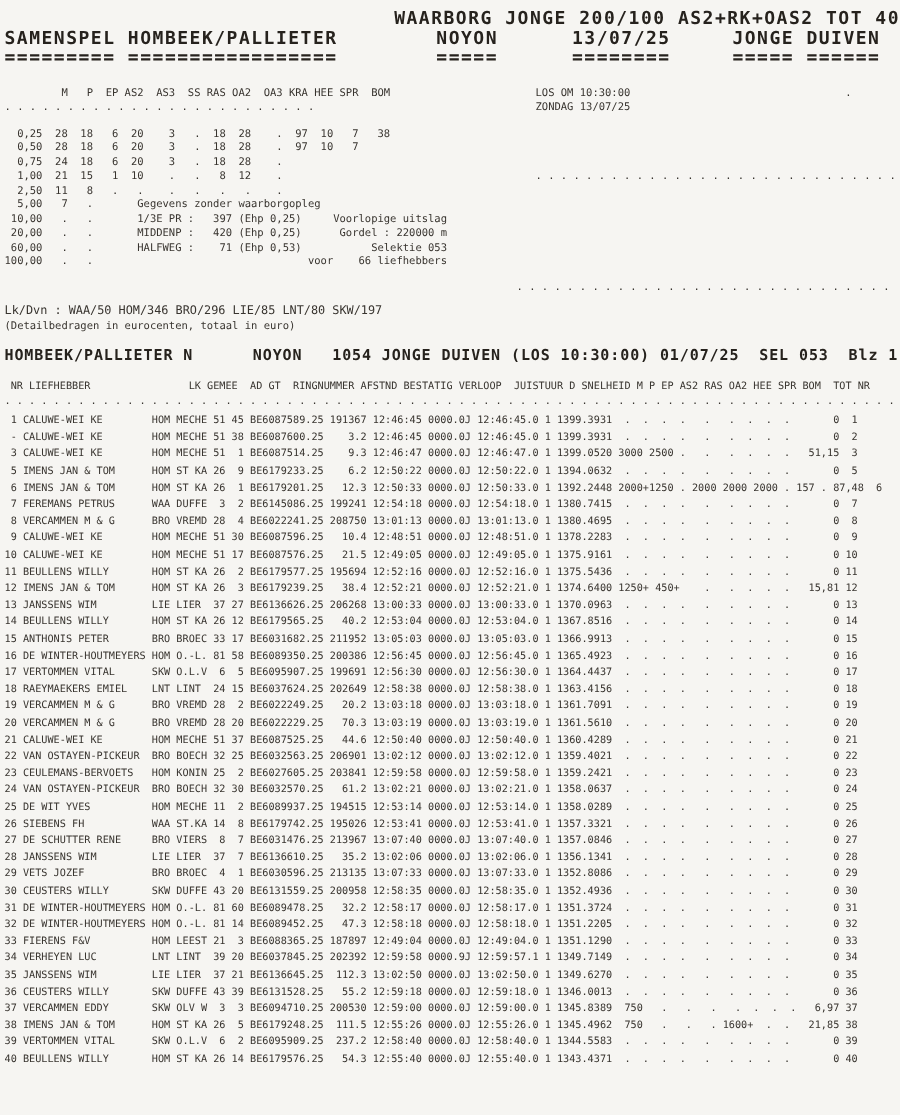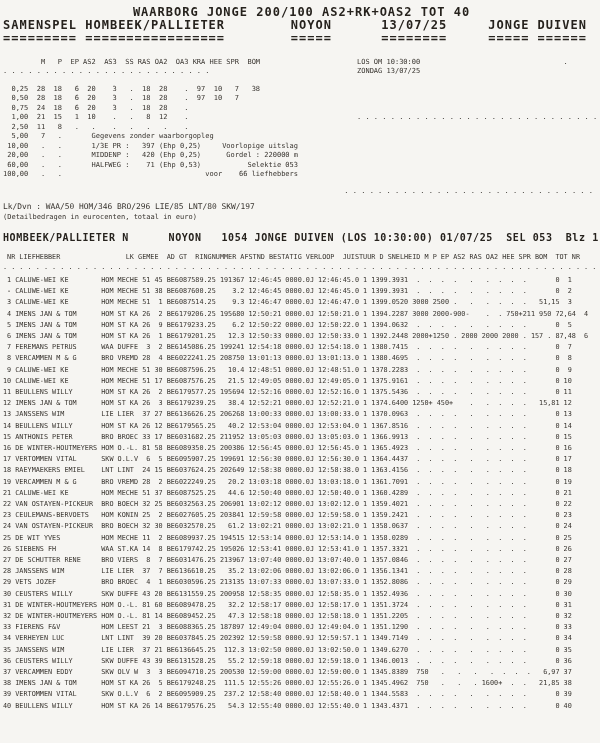--- a/index.html
+++ b/index.html
@@ -1,21 +1,21 @@
 <!DOCTYPE html>
 <html><head>
 <meta charset="utf-8">
 <style>
   html,body{margin:0;padding:0}
   body{width:600px;height:743px;overflow:hidden;background:#f6f5f2;
        font-family:"DejaVu Sans Mono",monospace;color:#38342f}
   .page{padding:6px 0 0 3px}
   .l{white-space:pre}
   .t1{font-size:12px;line-height:13px;letter-spacing:1px;font-weight:bold;color:#26221d}
-  .c{text-align:center}
+  .c{text-align:right}
   .t2{font-size:10px;line-height:13px;letter-spacing:0.6px;font-weight:bold;color:#26221d;margin-top:9px}
   .s{font-size:7px;line-height:9.45px}
   .summary{margin-top:13px}
   .sumrows{margin-top:8px}
   .predots{margin-top:8px}
   .info{margin-top:5px}
   .i1{font-size:7.9px;line-height:10px}
   .i2{font-size:7px;line-height:10px}
   .r{font-size:6.8px;line-height:10px}
   .colline{margin-top:8px}
@@ -53,36 +53,36 @@
     <div class="l i2">(Detailbedragen in eurocenten, totaal in euro)</div>
   </div>
 
   <div class="l t2">HOMBEEK/PALLIETER N      NOYON   1054 JONGE DUIVEN (LOS 10:30:00) 01/07/25  SEL 053  Blz 1</div>
   <div class="l r colline"> NR LIEFHEBBER                LK GEMEE  AD GT  RINGNUMMER AFSTND BESTATIG VERLOOP  JUISTUUR D SNELHEID M P EP AS2 RAS OA2 HEE SPR BOM  TOT NR</div>
   <div class="l r">. . . . . . . . . . . . . . . . . . . . . . . . . . . . . . . . . . . . . . . . . . . . . . . . . . . . . . . . . . . . . . . . . . . . . . . . .</div>
   <div class="resrows">
       <div class="l r"> 1 CALUWE-WEI KE        HOM MECHE 51 45 BE6087589.25 191367 12:46:45 0000.0J 12:46:45.0 1 1399.3931  .  .  .  .   .   .  .  .  .       0  1</div>
       <div class="l r"> - CALUWE-WEI KE        HOM MECHE 51 38 BE6087600.25    3.2 12:46:45 0000.0J 12:46:45.0 1 1399.3931  .  .  .  .   .   .  .  .  .       0  2</div>
       <div class="l r"> 3 CALUWE-WEI KE        HOM MECHE 51  1 BE6087514.25    9.3 12:46:47 0000.0J 12:46:47.0 1 1399.0520 3000 2500 .   .   .  .  .  .   51,15  3</div>
-      <div class="l r"> 4 IMENS JAN &amp; TOM      HOM ST KA 26  2 BE6179206.25 195680 12:50:21 0000.0J 12:50:21.0 1 1394.2287 3000 2000-900-    .  . 750+211 950 72,64  4</div>
       <div class="l r"> 5 IMENS JAN &amp; TOM      HOM ST KA 26  9 BE6179233.25    6.2 12:50:22 0000.0J 12:50:22.0 1 1394.0632  .  .  .  .   .   .  .  .  .       0  5</div>
       <div class="l r"> 6 IMENS JAN &amp; TOM      HOM ST KA 26  1 BE6179201.25   12.3 12:50:33 0000.0J 12:50:33.0 1 1392.2448 2000+1250 . 2000 2000 2000 . 157 . 87,48  6</div>
       <div class="l r"> 7 FEREMANS PETRUS      WAA DUFFE  3  2 BE6145086.25 199241 12:54:18 0000.0J 12:54:18.0 1 1380.7415  .  .  .  .   .   .  .  .  .       0  7</div>
       <div class="l r"> 8 VERCAMMEN M &amp; G      BRO VREMD 28  4 BE6022241.25 208750 13:01:13 0000.0J 13:01:13.0 1 1380.4695  .  .  .  .   .   .  .  .  .       0  8</div>
       <div class="l r"> 9 CALUWE-WEI KE        HOM MECHE 51 30 BE6087596.25   10.4 12:48:51 0000.0J 12:48:51.0 1 1378.2283  .  .  .  .   .   .  .  .  .       0  9</div>
       <div class="l r">10 CALUWE-WEI KE        HOM MECHE 51 17 BE6087576.25   21.5 12:49:05 0000.0J 12:49:05.0 1 1375.9161  .  .  .  .   .   .  .  .  .       0 10</div>
       <div class="l r">11 BEULLENS WILLY       HOM ST KA 26  2 BE6179577.25 195694 12:52:16 0000.0J 12:52:16.0 1 1375.5436  .  .  .  .   .   .  .  .  .       0 11</div>
       <div class="l r">12 IMENS JAN &amp; TOM      HOM ST KA 26  3 BE6179239.25   38.4 12:52:21 0000.0J 12:52:21.0 1 1374.6400 1250+ 450+    .   .  .  .  .   15,81 12</div>
       <div class="l r">13 JANSSENS WIM         LIE LIER  37 27 BE6136626.25 206268 13:00:33 0000.0J 13:00:33.0 1 1370.0963  .  .  .  .   .   .  .  .  .       0 13</div>
       <div class="l r">14 BEULLENS WILLY       HOM ST KA 26 12 BE6179565.25   40.2 12:53:04 0000.0J 12:53:04.0 1 1367.8516  .  .  .  .   .   .  .  .  .       0 14</div>
       <div class="l r">15 ANTHONIS PETER       BRO BROEC 33 17 BE6031682.25 211952 13:05:03 0000.0J 13:05:03.0 1 1366.9913  .  .  .  .   .   .  .  .  .       0 15</div>
       <div class="l r">16 DE WINTER-HOUTMEYERS HOM O.-L. 81 58 BE6089350.25 200386 12:56:45 0000.0J 12:56:45.0 1 1365.4923  .  .  .  .   .   .  .  .  .       0 16</div>
       <div class="l r">17 VERTOMMEN VITAL      SKW O.L.V  6  5 BE6095907.25 199691 12:56:30 0000.0J 12:56:30.0 1 1364.4437  .  .  .  .   .   .  .  .  .       0 17</div>
       <div class="l r">18 RAEYMAEKERS EMIEL    LNT LINT  24 15 BE6037624.25 202649 12:58:38 0000.0J 12:58:38.0 1 1363.4156  .  .  .  .   .   .  .  .  .       0 18</div>
       <div class="l r">19 VERCAMMEN M &amp; G      BRO VREMD 28  2 BE6022249.25   20.2 13:03:18 0000.0J 13:03:18.0 1 1361.7091  .  .  .  .   .   .  .  .  .       0 19</div>
+      <div class="l r">20 VERCAMMEN M &amp; G      BRO VREMD 28 20 BE6022229.25   70.3 13:03:19 0000.0J 13:03:19.0 1 1361.5610  .  .  .  .   .   .  .  .  .       0 20</div>
       <div class="l r">21 CALUWE-WEI KE        HOM MECHE 51 37 BE6087525.25   44.6 12:50:40 0000.0J 12:50:40.0 1 1360.4289  .  .  .  .   .   .  .  .  .       0 21</div>
       <div class="l r">22 VAN OSTAYEN-PICKEUR  BRO BOECH 32 25 BE6032563.25 206901 13:02:12 0000.0J 13:02:12.0 1 1359.4021  .  .  .  .   .   .  .  .  .       0 22</div>
       <div class="l r">23 CEULEMANS-BERVOETS   HOM KONIN 25  2 BE6027605.25 203841 12:59:58 0000.0J 12:59:58.0 1 1359.2421  .  .  .  .   .   .  .  .  .       0 23</div>
       <div class="l r">24 VAN OSTAYEN-PICKEUR  BRO BOECH 32 30 BE6032570.25   61.2 13:02:21 0000.0J 13:02:21.0 1 1358.0637  .  .  .  .   .   .  .  .  .       0 24</div>
       <div class="l r">25 DE WIT YVES          HOM MECHE 11  2 BE6089937.25 194515 12:53:14 0000.0J 12:53:14.0 1 1358.0289  .  .  .  .   .   .  .  .  .       0 25</div>
       <div class="l r">26 SIEBENS FH           WAA ST.KA 14  8 BE6179742.25 195026 12:53:41 0000.0J 12:53:41.0 1 1357.3321  .  .  .  .   .   .  .  .  .       0 26</div>
       <div class="l r">27 DE SCHUTTER RENE     BRO VIERS  8  7 BE6031476.25 213967 13:07:40 0000.0J 13:07:40.0 1 1357.0846  .  .  .  .   .   .  .  .  .       0 27</div>
       <div class="l r">28 JANSSENS WIM         LIE LIER  37  7 BE6136610.25   35.2 13:02:06 0000.0J 13:02:06.0 1 1356.1341  .  .  .  .   .   .  .  .  .       0 28</div>
       <div class="l r">29 VETS JOZEF           BRO BROEC  4  1 BE6030596.25 213135 13:07:33 0000.0J 13:07:33.0 1 1352.8086  .  .  .  .   .   .  .  .  .       0 29</div>
       <div class="l r">30 CEUSTERS WILLY       SKW DUFFE 43 20 BE6131559.25 200958 12:58:35 0000.0J 12:58:35.0 1 1352.4936  .  .  .  .   .   .  .  .  .       0 30</div>

